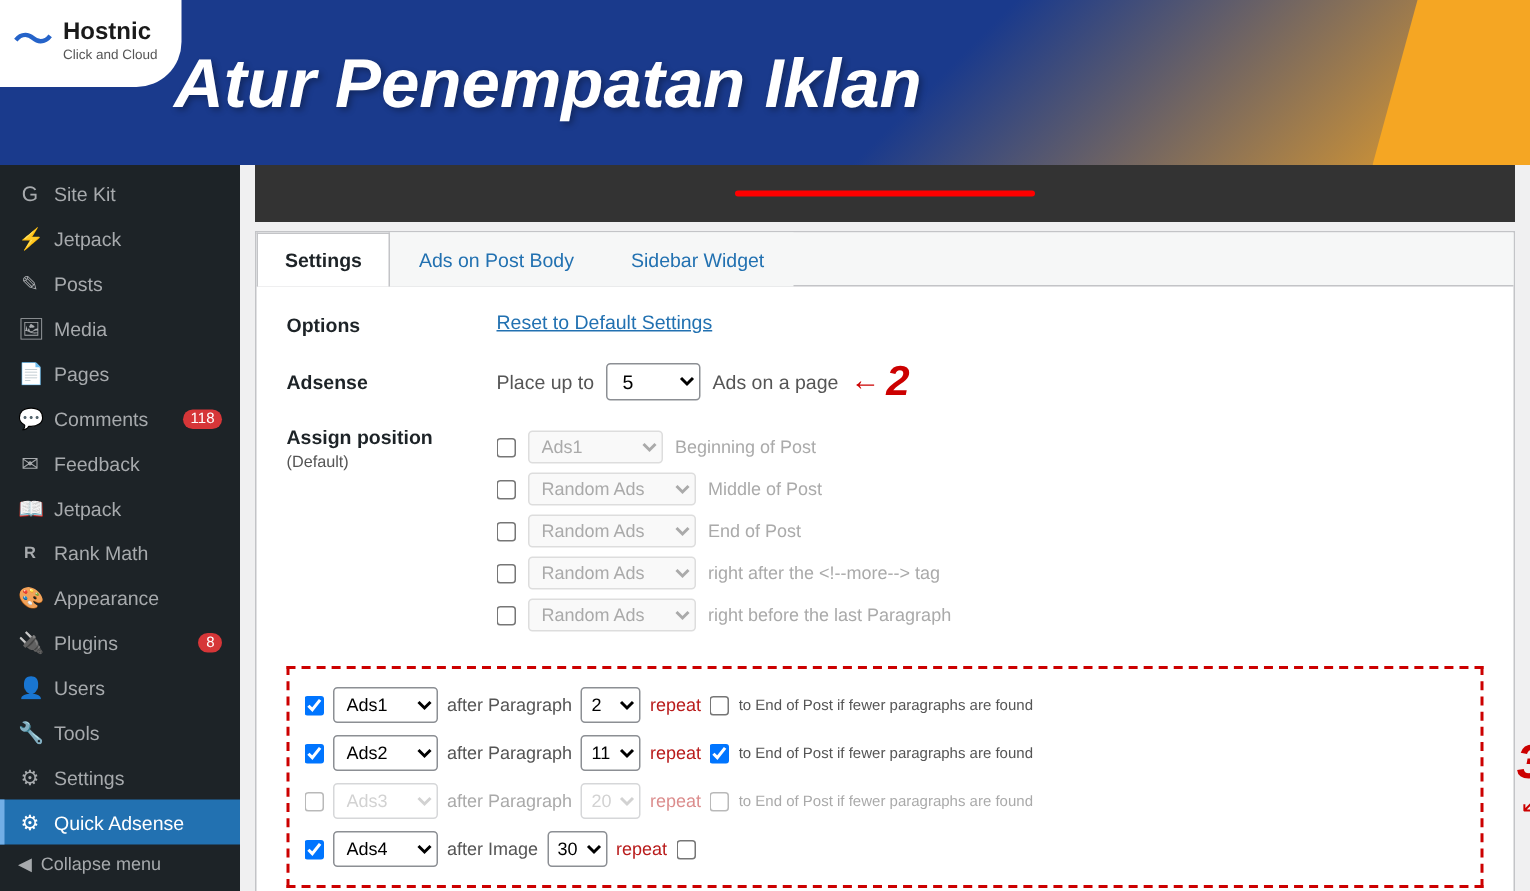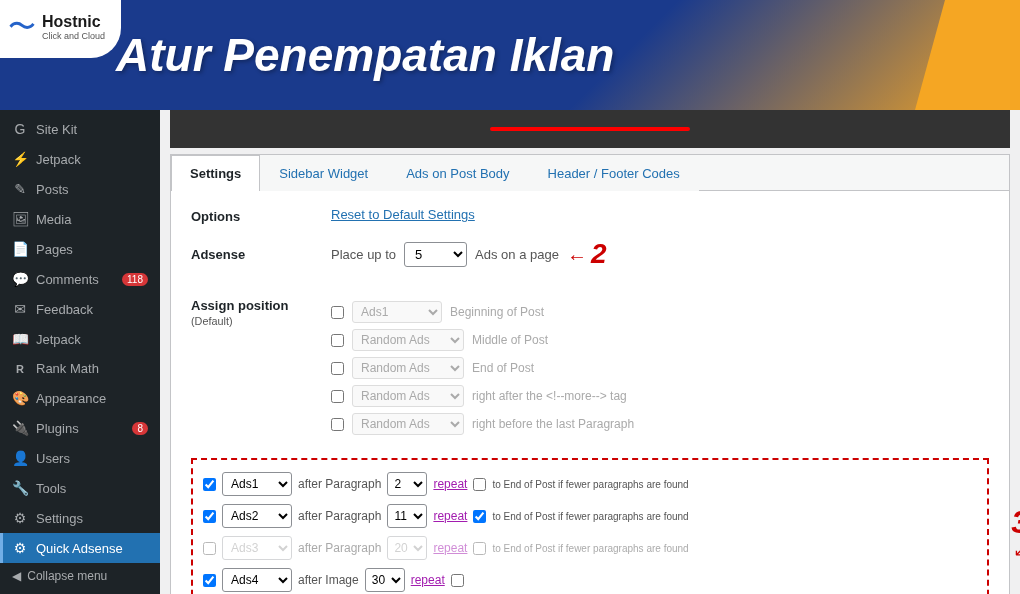--- a/index.html
+++ b/index.html
@@ -158,21 +158,21 @@
       color: #1d2327;
       width: 140px;
       flex-shrink: 0;
       padding-top: 2px;
     }
     .reset-link { color: #2271b1; text-decoration: underline; cursor: pointer; font-size: 13px; }
 
     .adsense-row {
       display: flex;
       align-items: center;
-      margin-bottom: 28px;
+      margin-bottom: 14px;
     }
     .adsense-label {
       font-weight: 700;
       color: #1d2327;
       width: 140px;
       flex-shrink: 0;
     }
     .place-up-to { display: flex; align-items: center; gap: 8px; color: #555; }
     .place-up-to select {
       padding: 3px 20px 3px 6px;
@@ -244,21 +244,21 @@
     }
     .after-label { color: #555; }
     .para-select {
       padding: 3px 2px;
       border: 1px solid #8c8f94;
       border-radius: 3px;
       font-size: 12px;
       width: 40px;
       background: white;
     }
-    .repeat-label { color: #a21caf; text-decoration: underline; }
+    .repeat-label { color: #b91c1c; }
     .end-post-label { color: #555; font-size: 10px; }
     .disabled-row { opacity: 0.5; }
 
     .top-section {
       background: #333;
       height: 38px;
       margin: 0 10px 6px 10px;
       display: flex;
       align-items: center;
       justify-content: center;
@@ -363,27 +363,24 @@
       <div class="video-bar"></div>
     </div>
 
     <div class="panel">
 
       <div class="tabs">
         <div class="tab active">
           <span>Settings</span>
         </div>
         <div class="tab">
+          <span>Ads on Post Body</span>
+        </div>
+        <div class="tab">
           <span>Sidebar Widget</span>
-        </div>
-        <div class="tab">
-          <span>Ads on Post Body</span>
-        </div>
-        <div class="tab">
-          <span>Header / Footer Codes</span>
         </div>
       </div>
 
       <div class="panel-body">
 
         <div class="options-section">
           <div class="options-label">Options</div>
           <a class="reset-link">Reset to Default Settings</a>
         </div>
 

